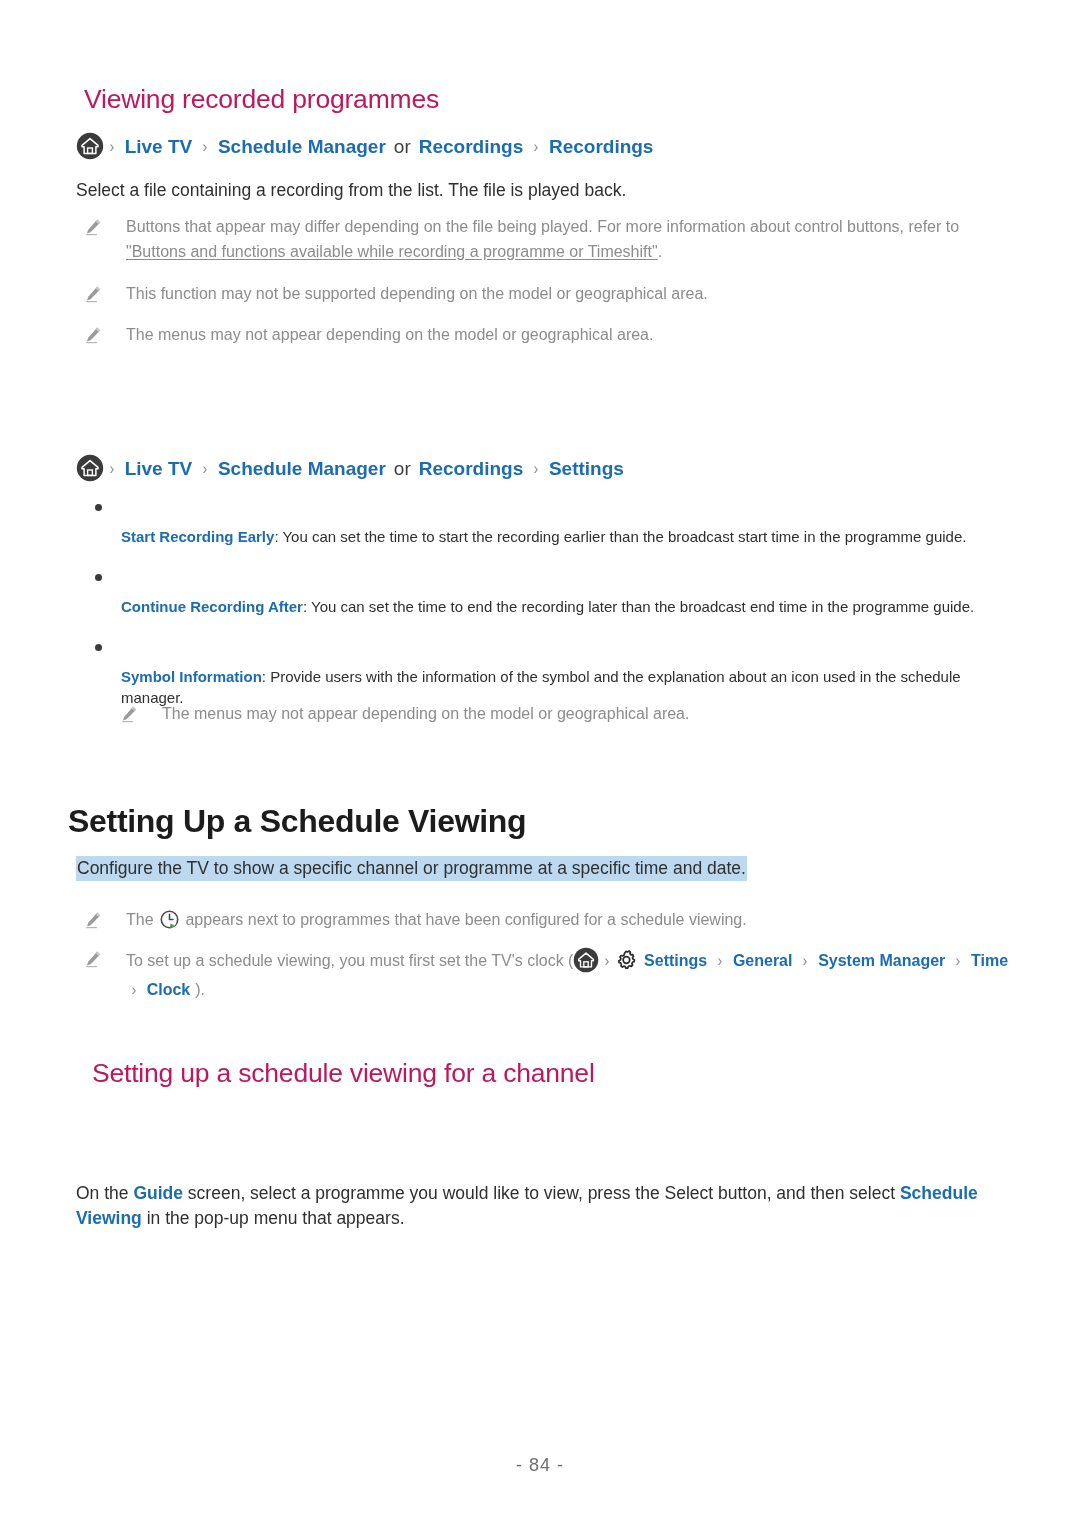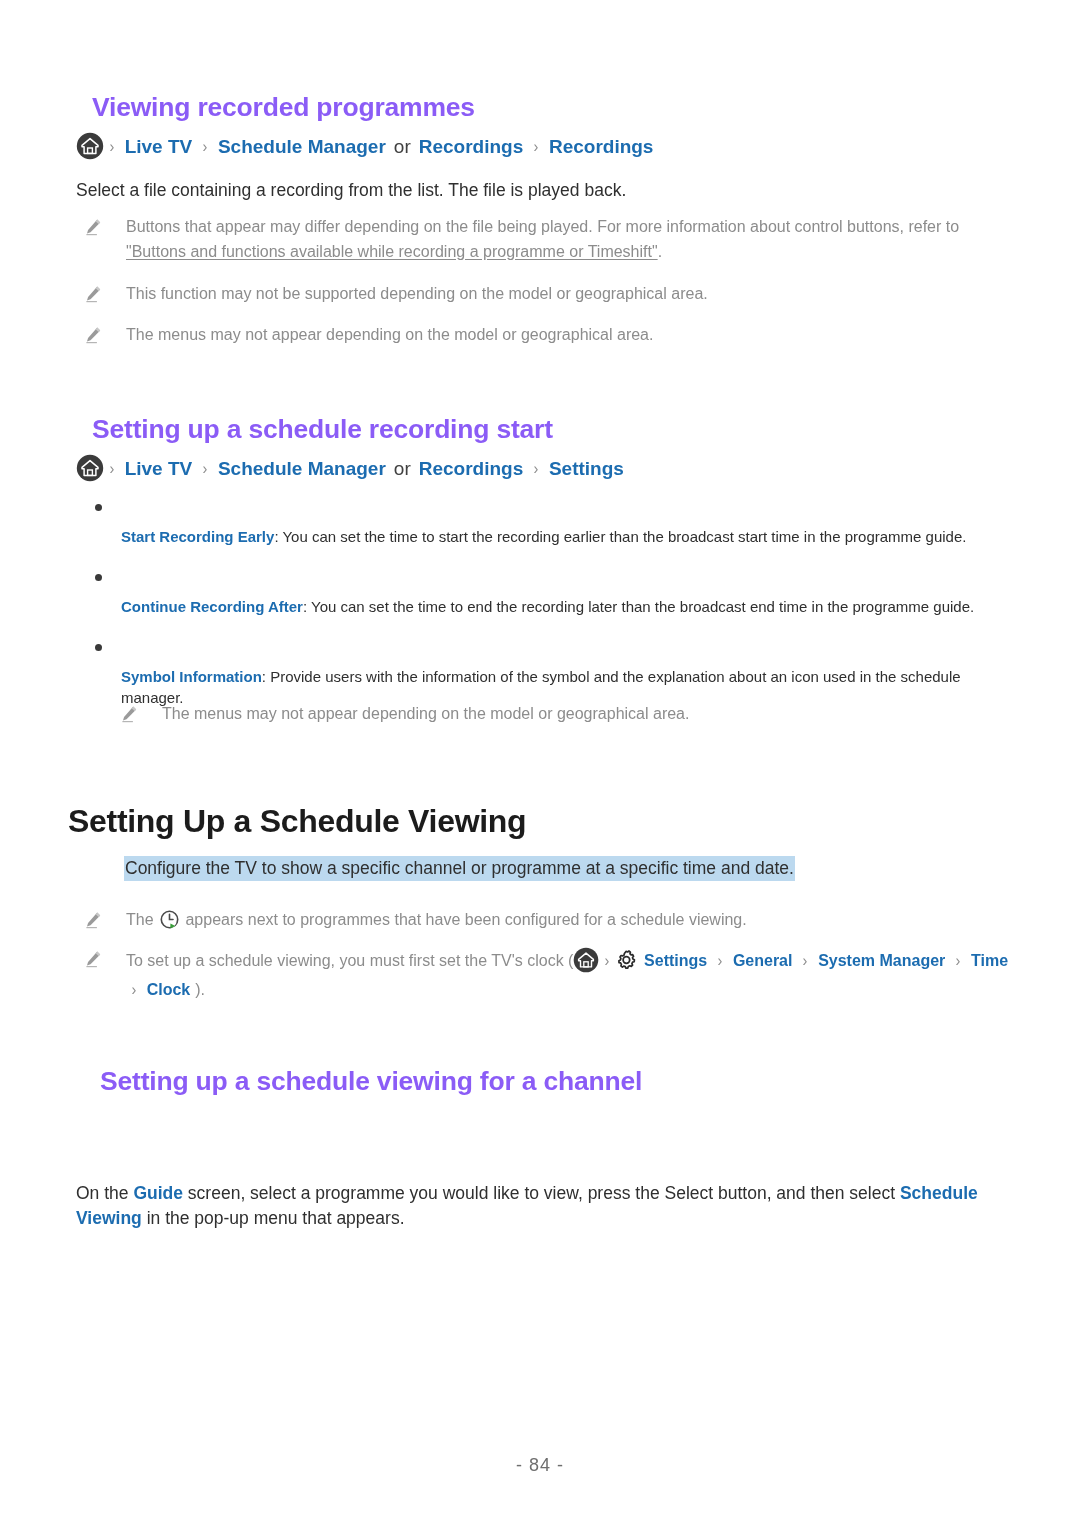--- a/index.html
+++ b/index.html
@@ -19,24 +19,24 @@
     position: relative;
     width: 1080px;
     height: 1527px;
     box-sizing: border-box;
     padding: 0 60px;
   }
 
   
   .h2 {
     font-size: 26.5px;
-    font-weight: 700;
-    color: #8b5cf6;
+    font-weight: 400;
+    color: #be185d;
     letter-spacing: -0.2px;
-    margin: 16px;
+    margin: 8px;
     padding: 0;
     line-height: 1.2;
   }
   .h1 {
     font-size: 32px;
     font-weight: 700;
     color: #1c1c1c;
     letter-spacing: -0.3px;
     margin: 0;
     line-height: 1.2;
@@ -180,21 +180,20 @@
   .term {
     color: #1c6cb0;
     font-weight: 600;
   }
 
   
   .hl {
     background: #bcd9ef;
     padding: 2px 1px 3px 1px;
     box-decoration-break: clone;
-    margin-left: 48px;
     -webkit-box-decoration-break: clone;
   }
 
   
   .page-number {
     position: absolute;
     left: 0;
     right: 0;
     top: 1455px;
     text-align: center;
@@ -267,21 +266,20 @@
         <svg viewBox="0 0 18 18" width="18" height="18">
           <path d="M13.2 1.6 L16.2 4.5 L6.5 14.2 L3.0 15.6 L4.1 12.0 Z" fill="#9a9a9a"></path>
           <path d="M13.2 1.6 L16.2 4.5 L14.6 6.1 L11.6 3.2 Z" fill="#c9c9c9"></path>
           <rect x="2.4" y="16.0" width="10.5" height="1.2" fill="#b5b5b5"></rect>
         </svg>
       </span>
     </span>
     <span class="note-text">The menus may not appear depending on the model or geographical area.</span>
   </div>
 
-  <h2 class="h2 blk" style="left:76px; top:398px;">Setting up a schedule recording start</h2>
 
   <div class="breadcrumb blk" style="left:76px; top:454px;">
     <span class="home-icon">
       <svg viewBox="0 0 28 28" width="28" height="28">
         <circle cx="14" cy="14" r="13.2" fill="#3b3b3b"></circle>
         <path d="M14 6.6 L22 13.4 L22 14.8 L19.9 14.8 L19.9 21.4 L8.1 21.4 L8.1 14.8 L6 14.8 L6 13.4 Z" fill="none" stroke="#ffffff" stroke-width="1.5" stroke-linejoin="round"></path>
         <rect x="11.6" y="16.0" width="4.8" height="5.4" fill="none" stroke="#ffffff" stroke-width="1.4"></rect>
       </svg>
     </span>
     <span class="chev">›</span>

